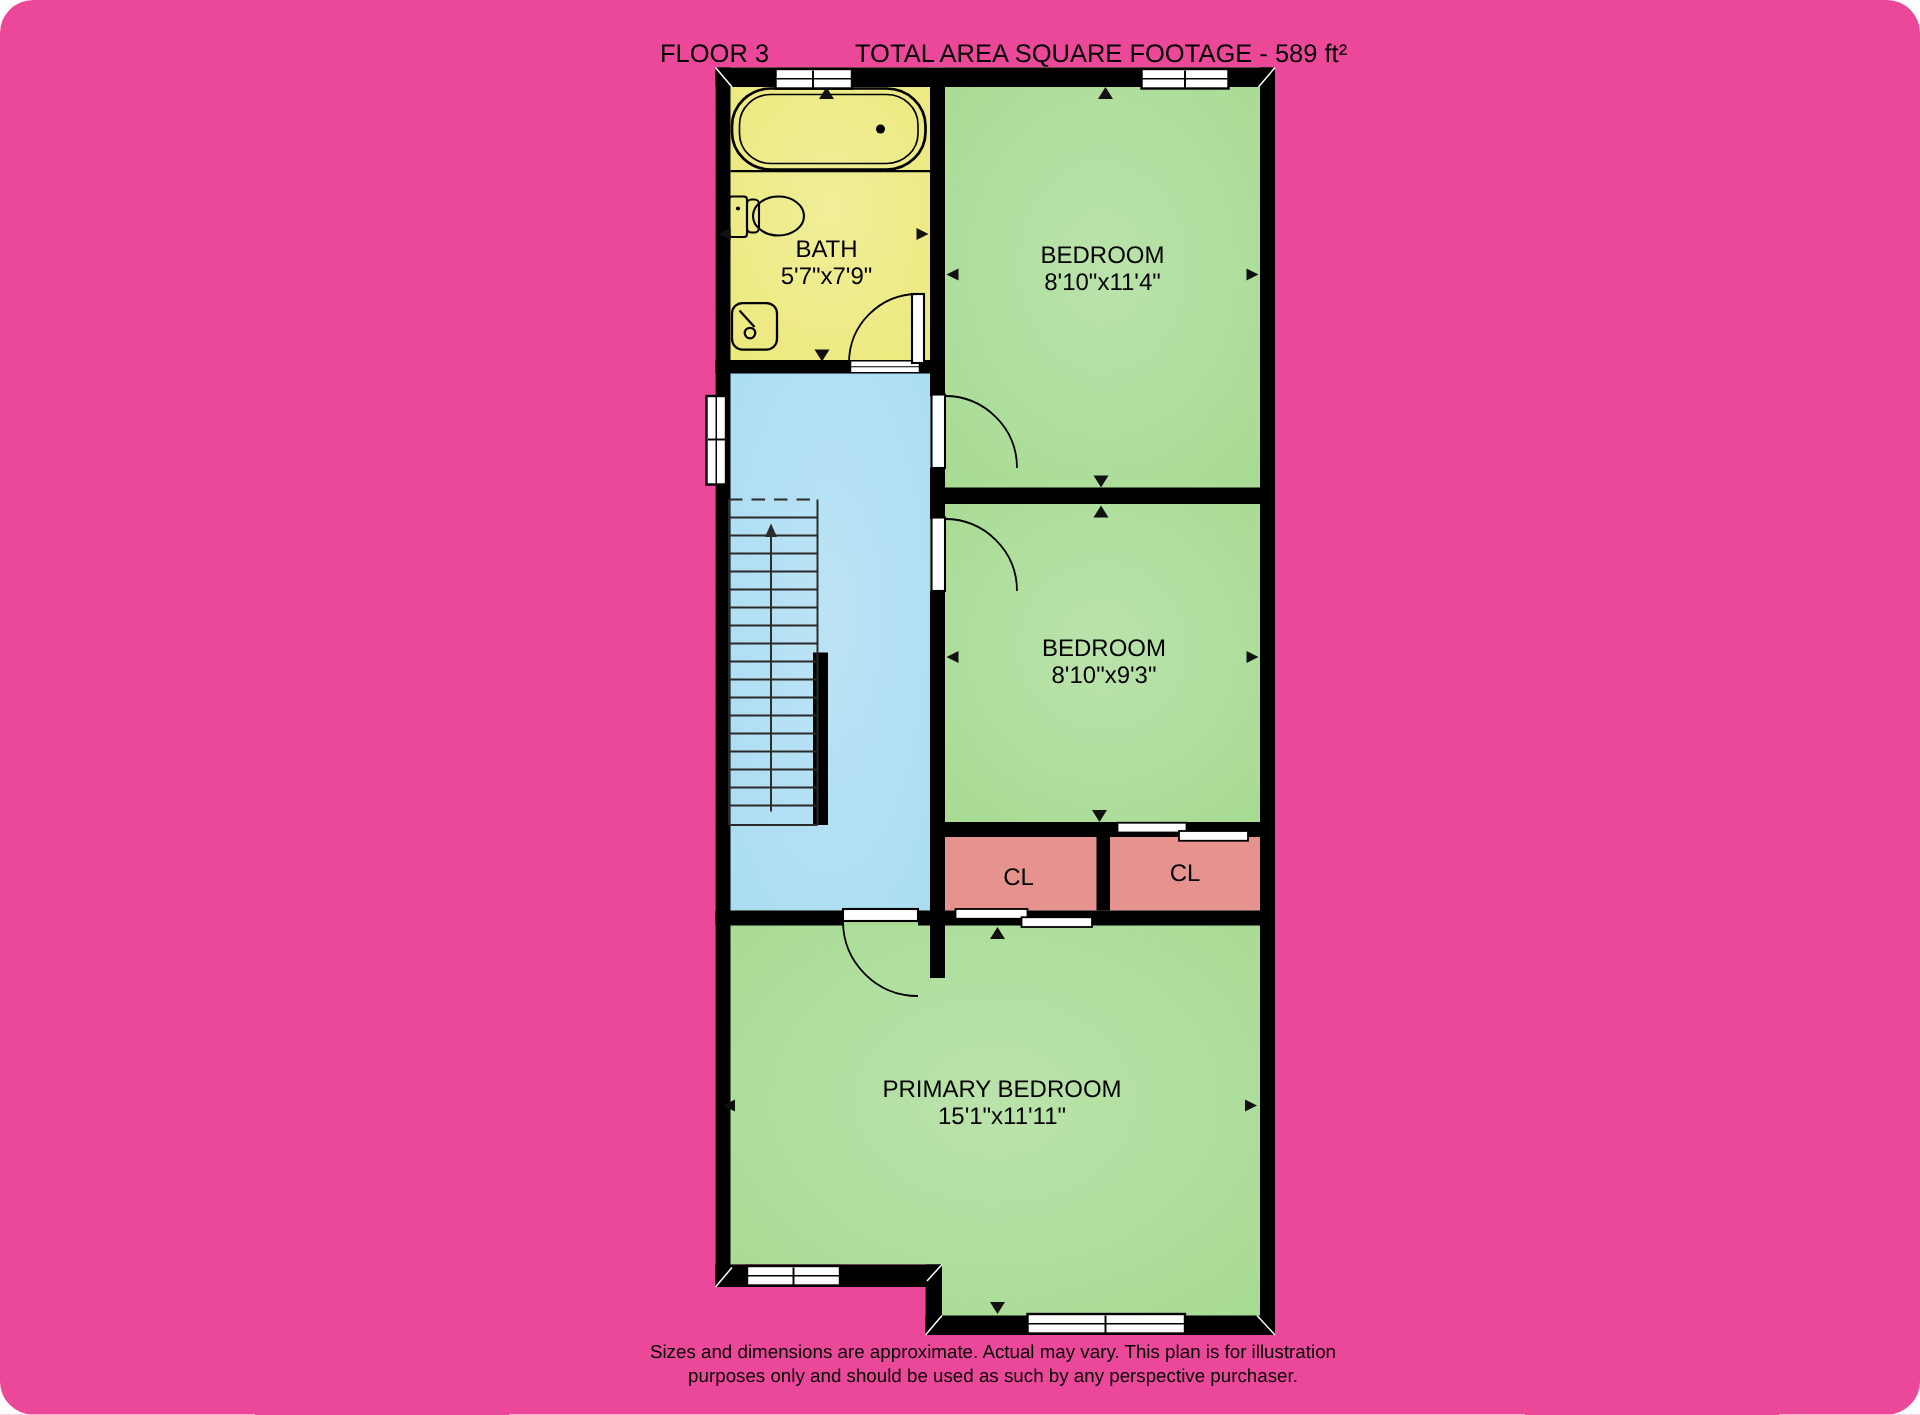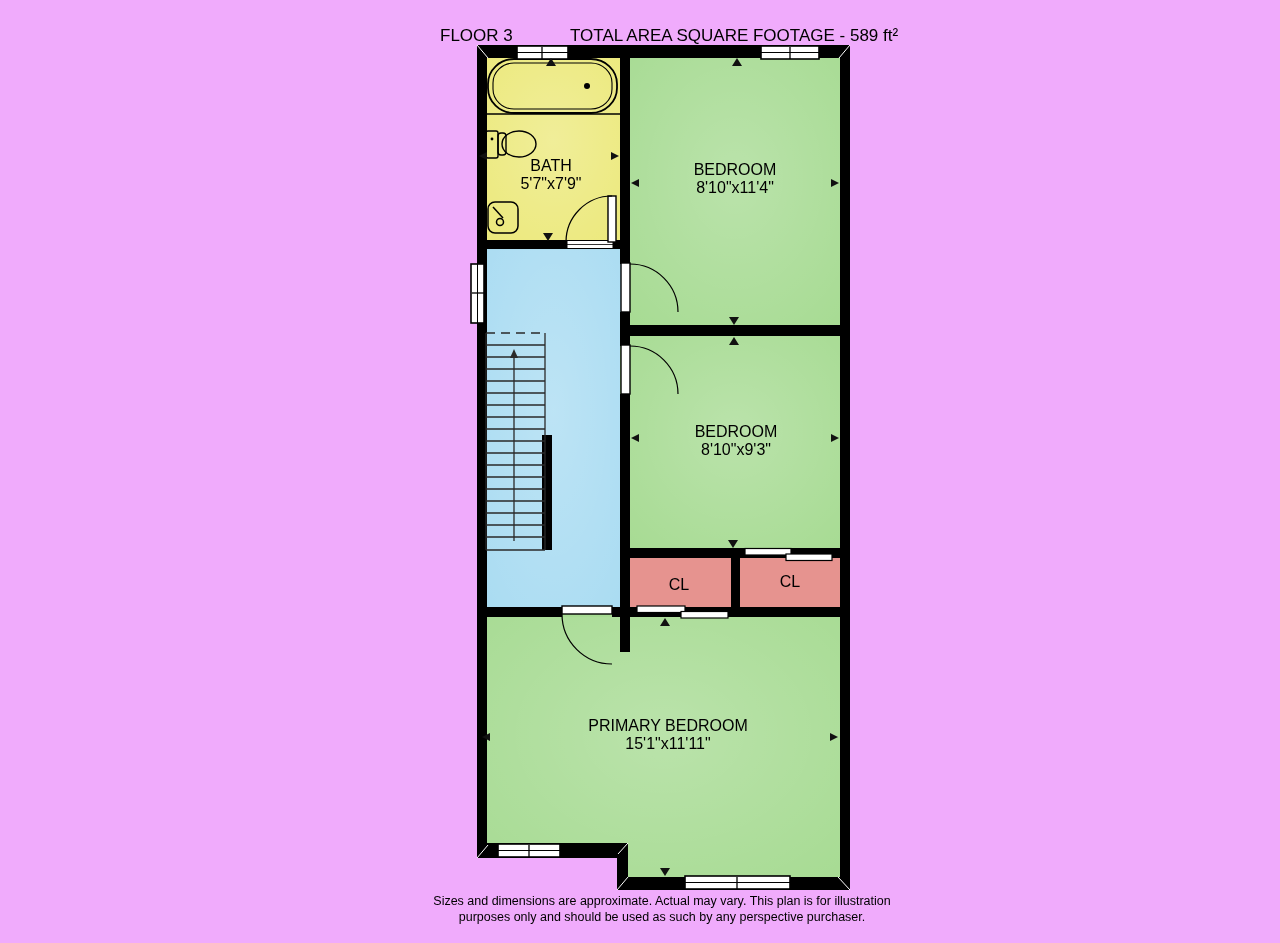--- a/index.html
+++ b/index.html
@@ -1,16 +1,16 @@
 <!DOCTYPE html>
 <html><head>
 <meta charset="utf-8">
 <style>
   html,body{margin:0;padding:0;background:#ffffff;}
-  .page{position:relative;width:1280px;height:943px;background:#f0abfc;overflow:hidden;}
+  .page{position:relative;width:1280px;height:943px;background:#ec4899;overflow:hidden;border-radius:22px;}
   svg{display:block;}
   svg text{font-family:"Liberation Sans","DejaVu Sans",sans-serif;fill:#000;}
   .hdr{font-size:17px;}
   .room-name,.room-dims{font-size:16px;text-anchor:middle;}
   .cl-label{font-size:16px;text-anchor:middle;}
   .ftr{font-size:12.5px;text-anchor:middle;}
 </style>
 </head>
 <body>
 

